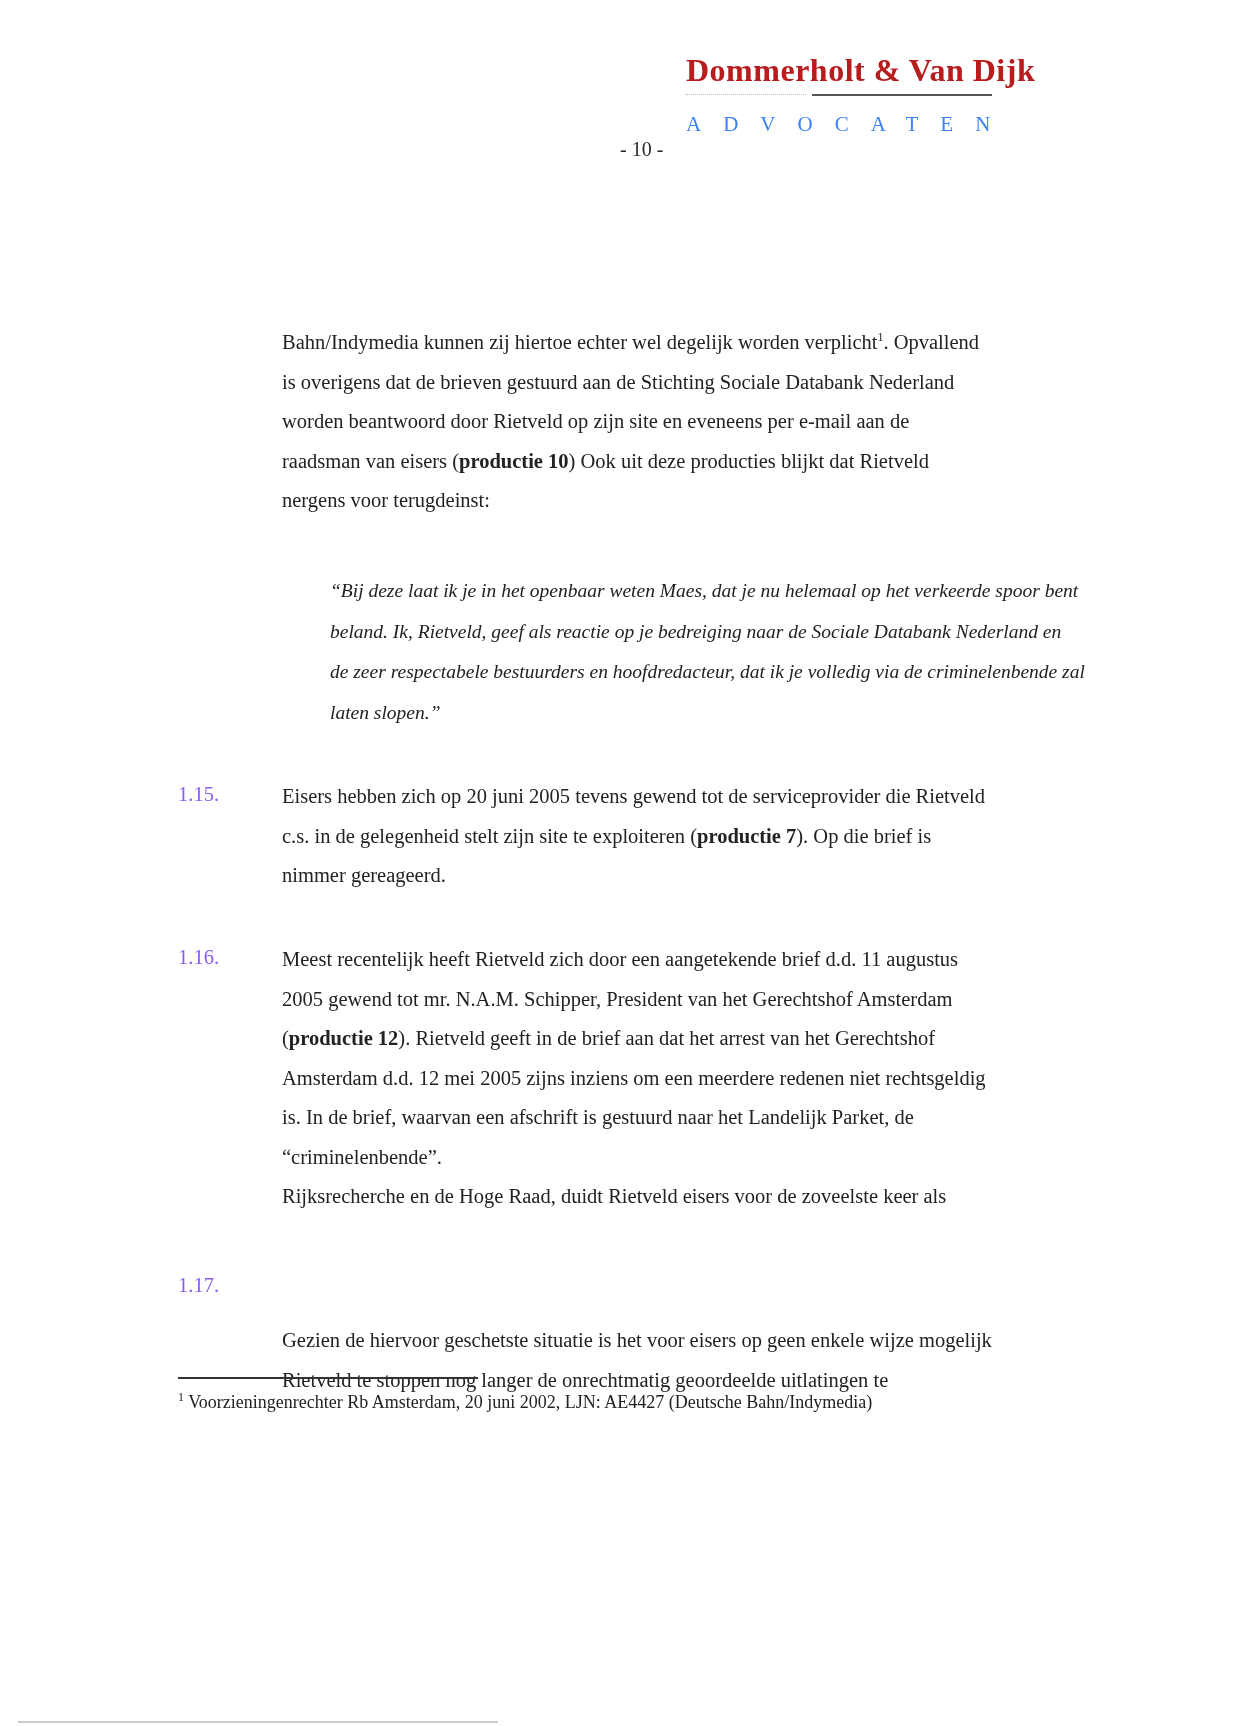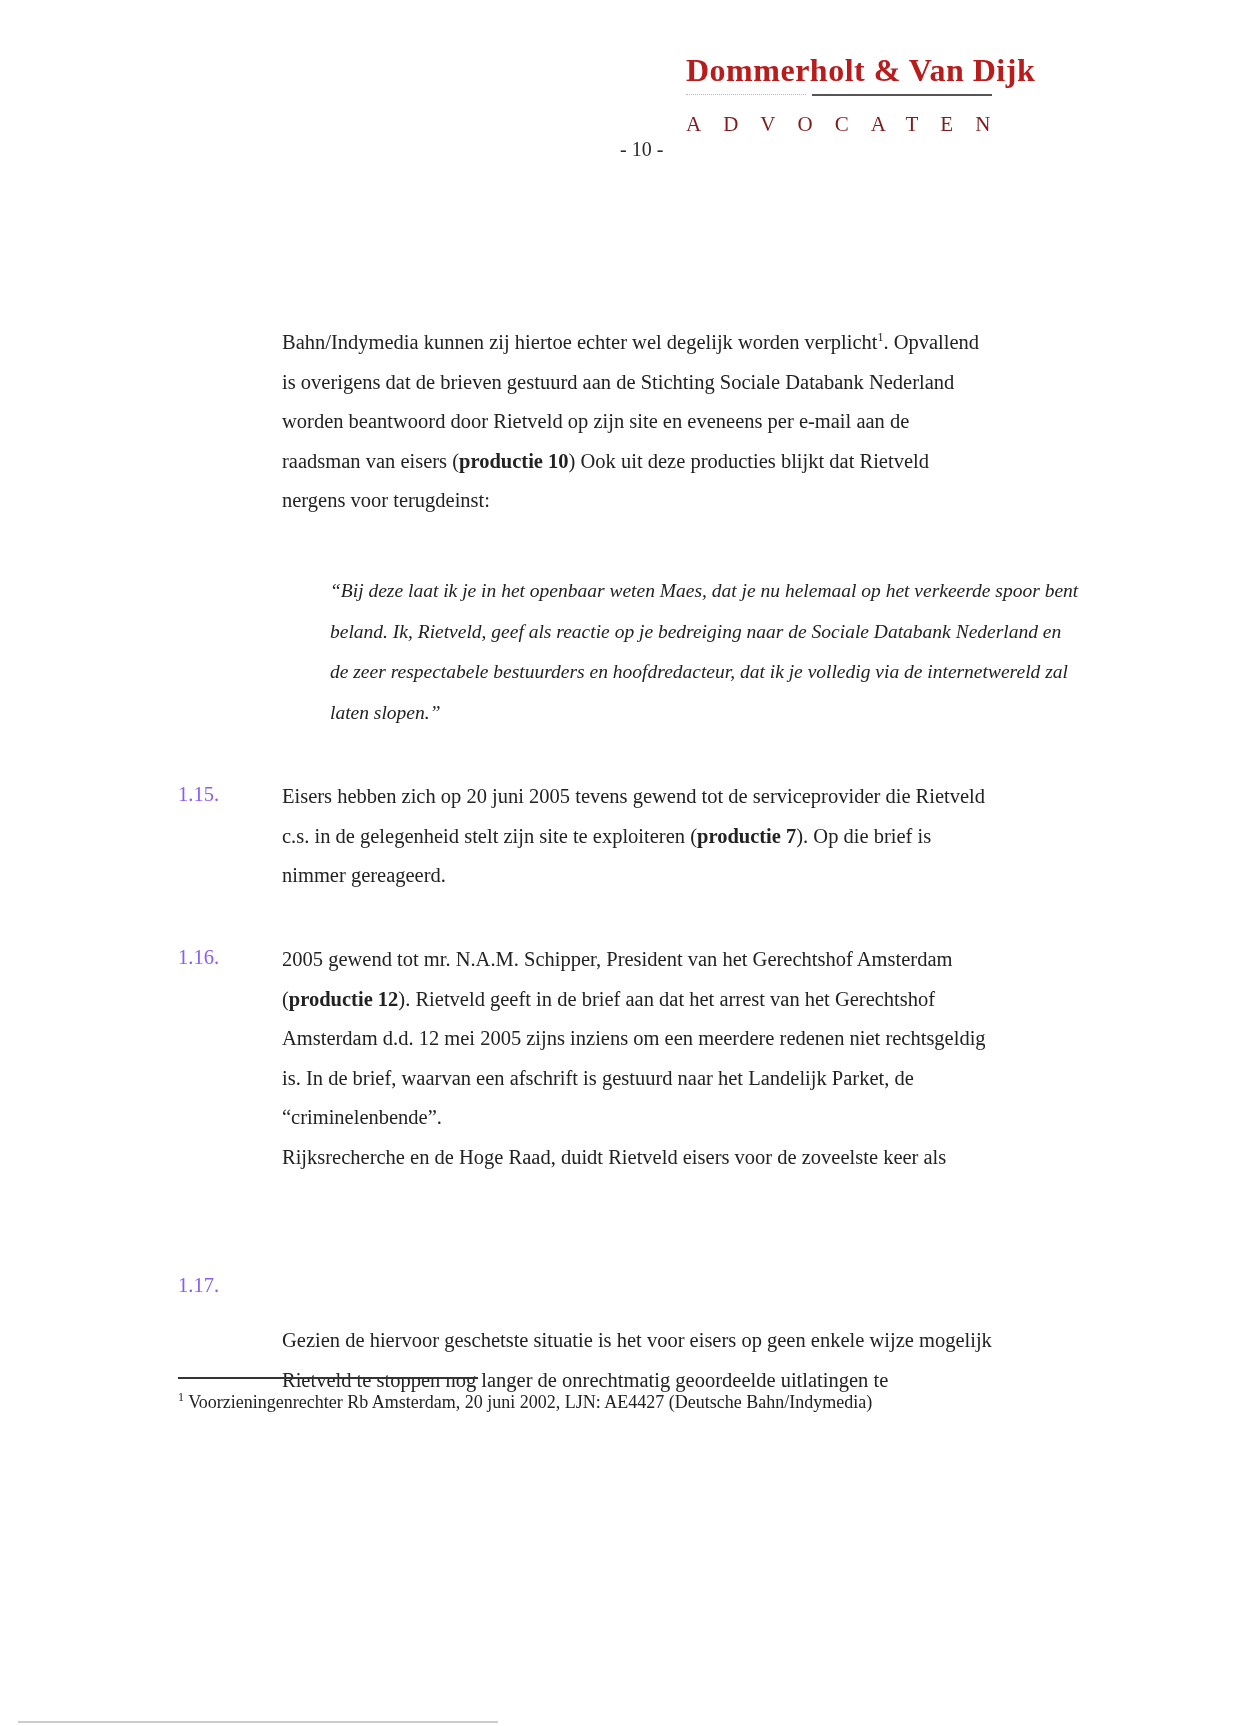--- a/index.html
+++ b/index.html
@@ -2,21 +2,21 @@
 <html><head>
 <meta charset="utf-8">
 <style>
   html, body { margin:0; padding:0; background:#ffffff; }
   body { width:1236px; height:1726px; position:relative; overflow:hidden;
          font-family:"Liberation Serif","DejaVu Serif",serif; color:#1e1e1e; }
   .firm { position:absolute; left:686px; top:52px; font-size:32px; letter-spacing:0.5px; color:#b91c1c;font-weight:bold; }
   .firm-rule { position:absolute; left:812px; top:94px; width:180px; height:2px; background:#555; }
   .firm-dots { position:absolute; left:686px; top:94px; width:120px; height:1px;
                border-top:1px dotted #bbb; }
-  .advocaten { position:absolute; left:686px; top:112px; font-size:21px; letter-spacing:22px; color:#7f1d1d; }
+  .advocaten { position:absolute; left:686px; top:112px; font-size:21px; letter-spacing:22px; color:#3b82f6; }
   .page-num { position:absolute; left:620px; top:138px; font-size:20px; color:#2a2a2a; }
   .para { position:absolute; font-size:20.5px; line-height:39.5px; color:#222; }
   .p-intro { left:282px; top:323px; width:830px; }
   .quote { position:absolute; left:330px; top:571px; width:790px; font-style:italic;
            font-size:19.5px; line-height:40.5px; color:#222; }
   .num { position:absolute; left:178px; font-size:20.5px; color:#8b5cf6; }
   .body { left:282px; width:830px; }
   b { font-weight:bold; }
   sup { font-size:12px; vertical-align:super; line-height:0; }
   .fn-rule { position:absolute; left:178px; top:1377px; width:300px; height:2px; background:#333; }
@@ -37,33 +37,34 @@
   <span class="line"><span>Bahn/Indymedia kunnen zij hiertoe echter wel degelijk worden verplicht</span><sup>1</sup><span>. Opvallend</span></span>
   <span class="line">is overigens dat de brieven gestuurd aan de Stichting Sociale Databank Nederland</span>
   <span class="line">worden beantwoord door Rietveld op zijn site en eveneens per e-mail aan de</span>
   <span class="line"><span>raadsman van eisers (</span><b>productie 10</b><span>) Ook uit deze producties blijkt dat Rietveld</span></span>
   <span class="line">nergens voor terugdeinst:</span>
 </div>
 
 <div class="quote">
   <span class="line">“Bij deze laat ik je in het openbaar weten Maes, dat je nu helemaal op het verkeerde spoor bent</span>
   <span class="line">beland. Ik, Rietveld, geef als reactie op je bedreiging naar de Sociale Databank Nederland en</span>
-  <span class="line">de zeer respectabele bestuurders en hoofdredacteur, dat ik je volledig via de internetwereld zal</span>
+  <span class="line">de zeer respectabele bestuurders en hoofdredacteur, dat ik je volledig via de criminelenbende zal</span>
   <span class="line">laten slopen.”</span>
 </div>
 
 <div class="num" style="top:783px;">1.15.</div>
 <div class="para body" style="top:777px;">
   <span class="line">Eisers hebben zich op 20 juni 2005 tevens gewend tot de serviceprovider die Rietveld</span>
   <span class="line"><span>c.s. in de gelegenheid stelt zijn site te exploiteren (</span><b>productie 7</b><span>). Op die brief is</span></span>
   <span class="line">nimmer gereageerd.</span>
 </div>
 
 <div class="num" style="top:946px;">1.16.</div>
 <div class="para body" style="top:940px;">
+  <span class="line">Meest recentelijk heeft Rietveld zich door een aangetekende brief d.d. 11 augustus</span>
   <span class="line">2005 gewend tot mr. N.A.M. Schipper, President van het Gerechtshof Amsterdam</span>
   <span class="line"><span>(</span><b>productie 12</b><span>). Rietveld geeft in de brief aan dat het arrest van het Gerechtshof</span></span>
   <span class="line">Amsterdam d.d. 12 mei 2005 zijns inziens om een meerdere redenen niet rechtsgeldig</span>
   <span class="line">is. In de brief, waarvan een afschrift is gestuurd naar het Landelijk Parket, de</span>
   <span class="line">“criminelenbende”.</span>
   <span class="line">Rijksrecherche en de Hoge Raad, duidt Rietveld eisers voor de zoveelste keer als</span>
 </div>
 
 <div class="num" style="top:1274px;">1.17.</div>
 <div class="para body" style="top:1321px;">

